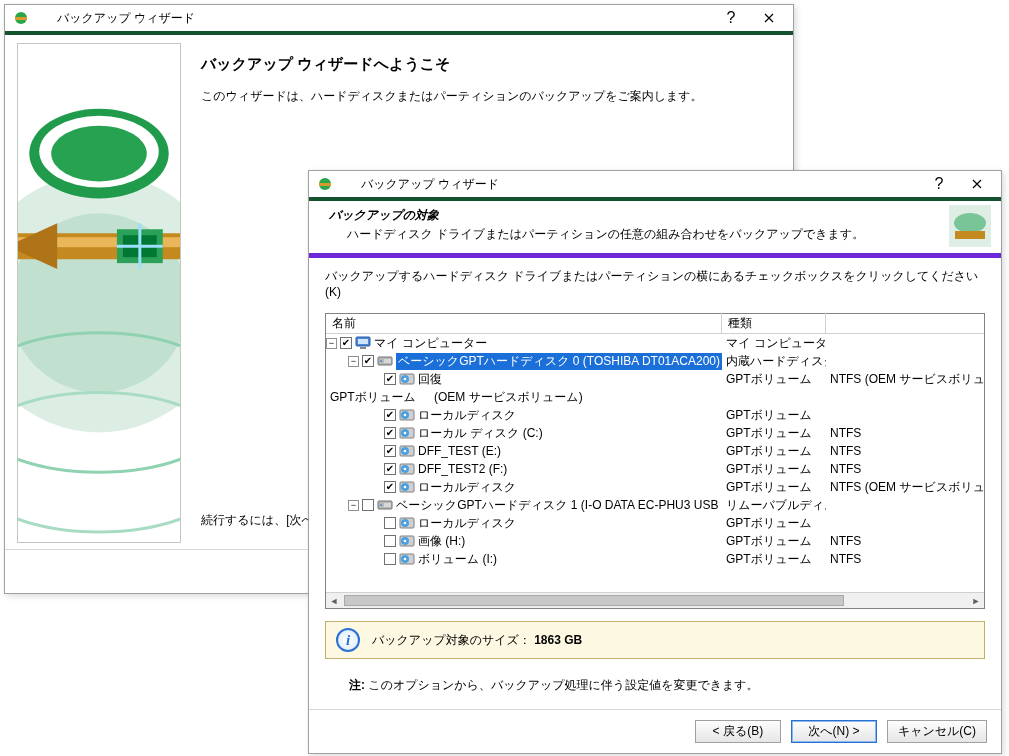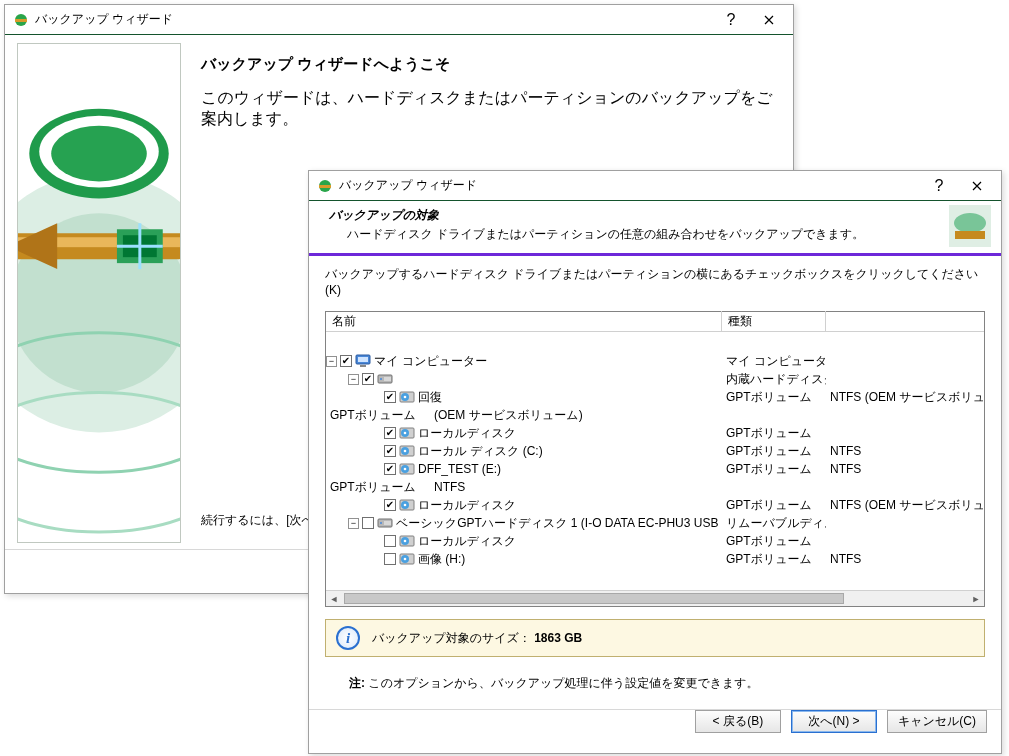--- a/index.html
+++ b/index.html
@@ -17,21 +17,22 @@
     background: #fff;
     border: 1px solid #a0a0a0;
     box-shadow: 2px 2px 6px rgba(0,0,0,0.15);
   }
   .titlebar {
     height: 30px;
     display: flex;
     align-items: center;
     padding: 0 4px 0 8px;
     background: #fff;
-    border-bottom: 1px solid #14532d;
+    border-bottom: 4px solid #14532d;
+    gap: 22px;
   }
   .titlebar .app-icon {
     width: 16px; height: 16px; margin-right: 6px;
     display: inline-flex; align-items: center; justify-content: center;
   }
   .titlebar .title-text { flex: 1; color: #000; }
   .titlebar .win-btns { display: flex; }
   .titlebar .win-btn {
     width: 40px; height: 28px;
     display: flex; align-items: center; justify-content: center;
@@ -52,58 +53,57 @@
     background: #eaf4ee;
     border: 1px solid #c0c8c0;
     overflow: hidden;
   }
   .w1-sideimg svg { width:100%; height:100%; }
   .w1-content {
     position: absolute;
     left: 196px; top: 20px; right: 20px;
   }
   .w1-heading { font-size: 15px; font-weight: bold; margin-bottom: 14px; }
-  .w1-sub { font-size: 16px; margin-bottom: 20px; }
+  .w1-sub { font-size: 12px; margin-bottom: 20px; }
   .w1-continue {
     position: absolute;
     left: 196px; bottom: 64px;
     font-size: 12px;
   }
   .w1-footer {
     position: absolute;
     left:0; right:0; bottom:0; height:44px;
     border-top: 1px solid #d8d8d8;
   }
 
   
   .w2 { left: 308px; top: 170px; width: 694px; height: 584px; }
   .w2-head {
     position: relative;
     padding: 6px 14px 10px 20px;
-    border-bottom: 3px solid #6d28d9;
+    border-bottom: 5px solid #6d28d9;
   }
   .w2-head-title { font-weight: bold; font-style: italic; }
   .w2-head-sub { margin-left: 18px; margin-top: 2px; }
   .w2-head-icon {
     position: absolute; right: 10px; top: 4px;
     width: 42px; height: 42px;
     background: #dfeee4;
     display:flex; align-items:center; justify-content:center;
   }
   .w2-body {
     padding: 10px 16px 0 16px;
   }
   .w2-instr { margin-bottom: 14px; }
 
   .tree-wrap {
     border: 1px solid #828282;
     height: 296px;
     display: flex; flex-direction: column;
     background: #fff;
-    gap: 20px;
   }
   .tree-header {
     display: flex;
     background: #fff;
     border-bottom: 1px solid #d0d0d0;
     font-size: 12px;
     height: 20px;
     align-items: center;
   }
   .tree-header .col {
@@ -224,20 +224,21 @@
     margin-top: 18px; margin-left: 20px;
   }
   .change-opts .note b { font-weight: bold; }
 
   .w2-footer {
     position: absolute;
     left:0; right:0; bottom:0;
     height: 44px;
     border-top: 1px solid #d8d8d8;
     display: flex;
+    align-items: center;
     justify-content: flex-end;
     padding-right: 14px;
     gap: 10px;
   }
   .btn {
     min-width: 86px;
     height: 23px;
     border: 1px solid #a0a0a0;
     background: linear-gradient(#fdfdfd, #e6e6e6);
     font-size: 12px;
@@ -361,20 +362,21 @@
               <span class="tree-lines" style="width: 16px;"></span>
               <span class="expander">−</span>
               <span class="chk checked"></span>
               <span class="row-icon">
                 <svg viewBox="0 0 16 16">
                   <rect x="1" y="4" width="14" height="8" rx="1" fill="#b8b8b8" stroke="#707070"></rect>
                   <circle cx="4" cy="8" r="1" fill="#4a88d8"></circle>
                   <rect x="7" y="6" width="7" height="4" fill="#d8d8d8"></rect>
                 </svg>
               </span>
+              <span class="label-span">ベーシックGPTハードディスク 0 (TOSHIBA DT01ACA200)</span>
             </div>
             <div class="typecell">内蔵ハードディスク</div>
             <div class="fscell"></div>
           </div>
           <div class="tree-row">
             <div class="namecell">
               <span class="tree-lines" style="width: 16px;"></span>
               <span class="tree-lines" style="width: 16px;"></span>
               <span class="expander blank"></span>
               <span class="chk checked"></span>
@@ -442,20 +444,34 @@
                   <ellipse cx="6" cy="8" rx="4" ry="4" fill="#4aa0e0"></ellipse>
                   <ellipse cx="6" cy="8" rx="1.3" ry="1.3" fill="#fff"></ellipse>
                 </svg>
               </span>
               <span class="label-span">DFF_TEST (E:)</span>
             </div>
             <div class="typecell">GPTボリューム</div>
             <div class="fscell">NTFS</div>
           </div>
           <div class="tree-row">
+            <div class="namecell">
+              <span class="tree-lines" style="width: 16px;"></span>
+              <span class="tree-lines" style="width: 16px;"></span>
+              <span class="expander blank"></span>
+              <span class="chk checked"></span>
+              <span class="row-icon">
+                <svg viewBox="0 0 16 16">
+                  <rect x="1" y="3" width="14" height="10" rx="1" fill="#d0d0d0" stroke="#808080"></rect>
+                  <ellipse cx="6" cy="8" rx="4" ry="4" fill="#4aa0e0"></ellipse>
+                  <ellipse cx="6" cy="8" rx="1.3" ry="1.3" fill="#fff"></ellipse>
+                </svg>
+              </span>
+              <span class="label-span">DFF_TEST2 (F:)</span>
+            </div>
             <div class="typecell">GPTボリューム</div>
             <div class="fscell">NTFS</div>
           </div>
           <div class="tree-row">
             <div class="namecell">
               <span class="tree-lines" style="width: 16px;"></span>
               <span class="tree-lines" style="width: 16px;"></span>
               <span class="expander blank"></span>
               <span class="chk checked"></span>
               <span class="row-icon">

